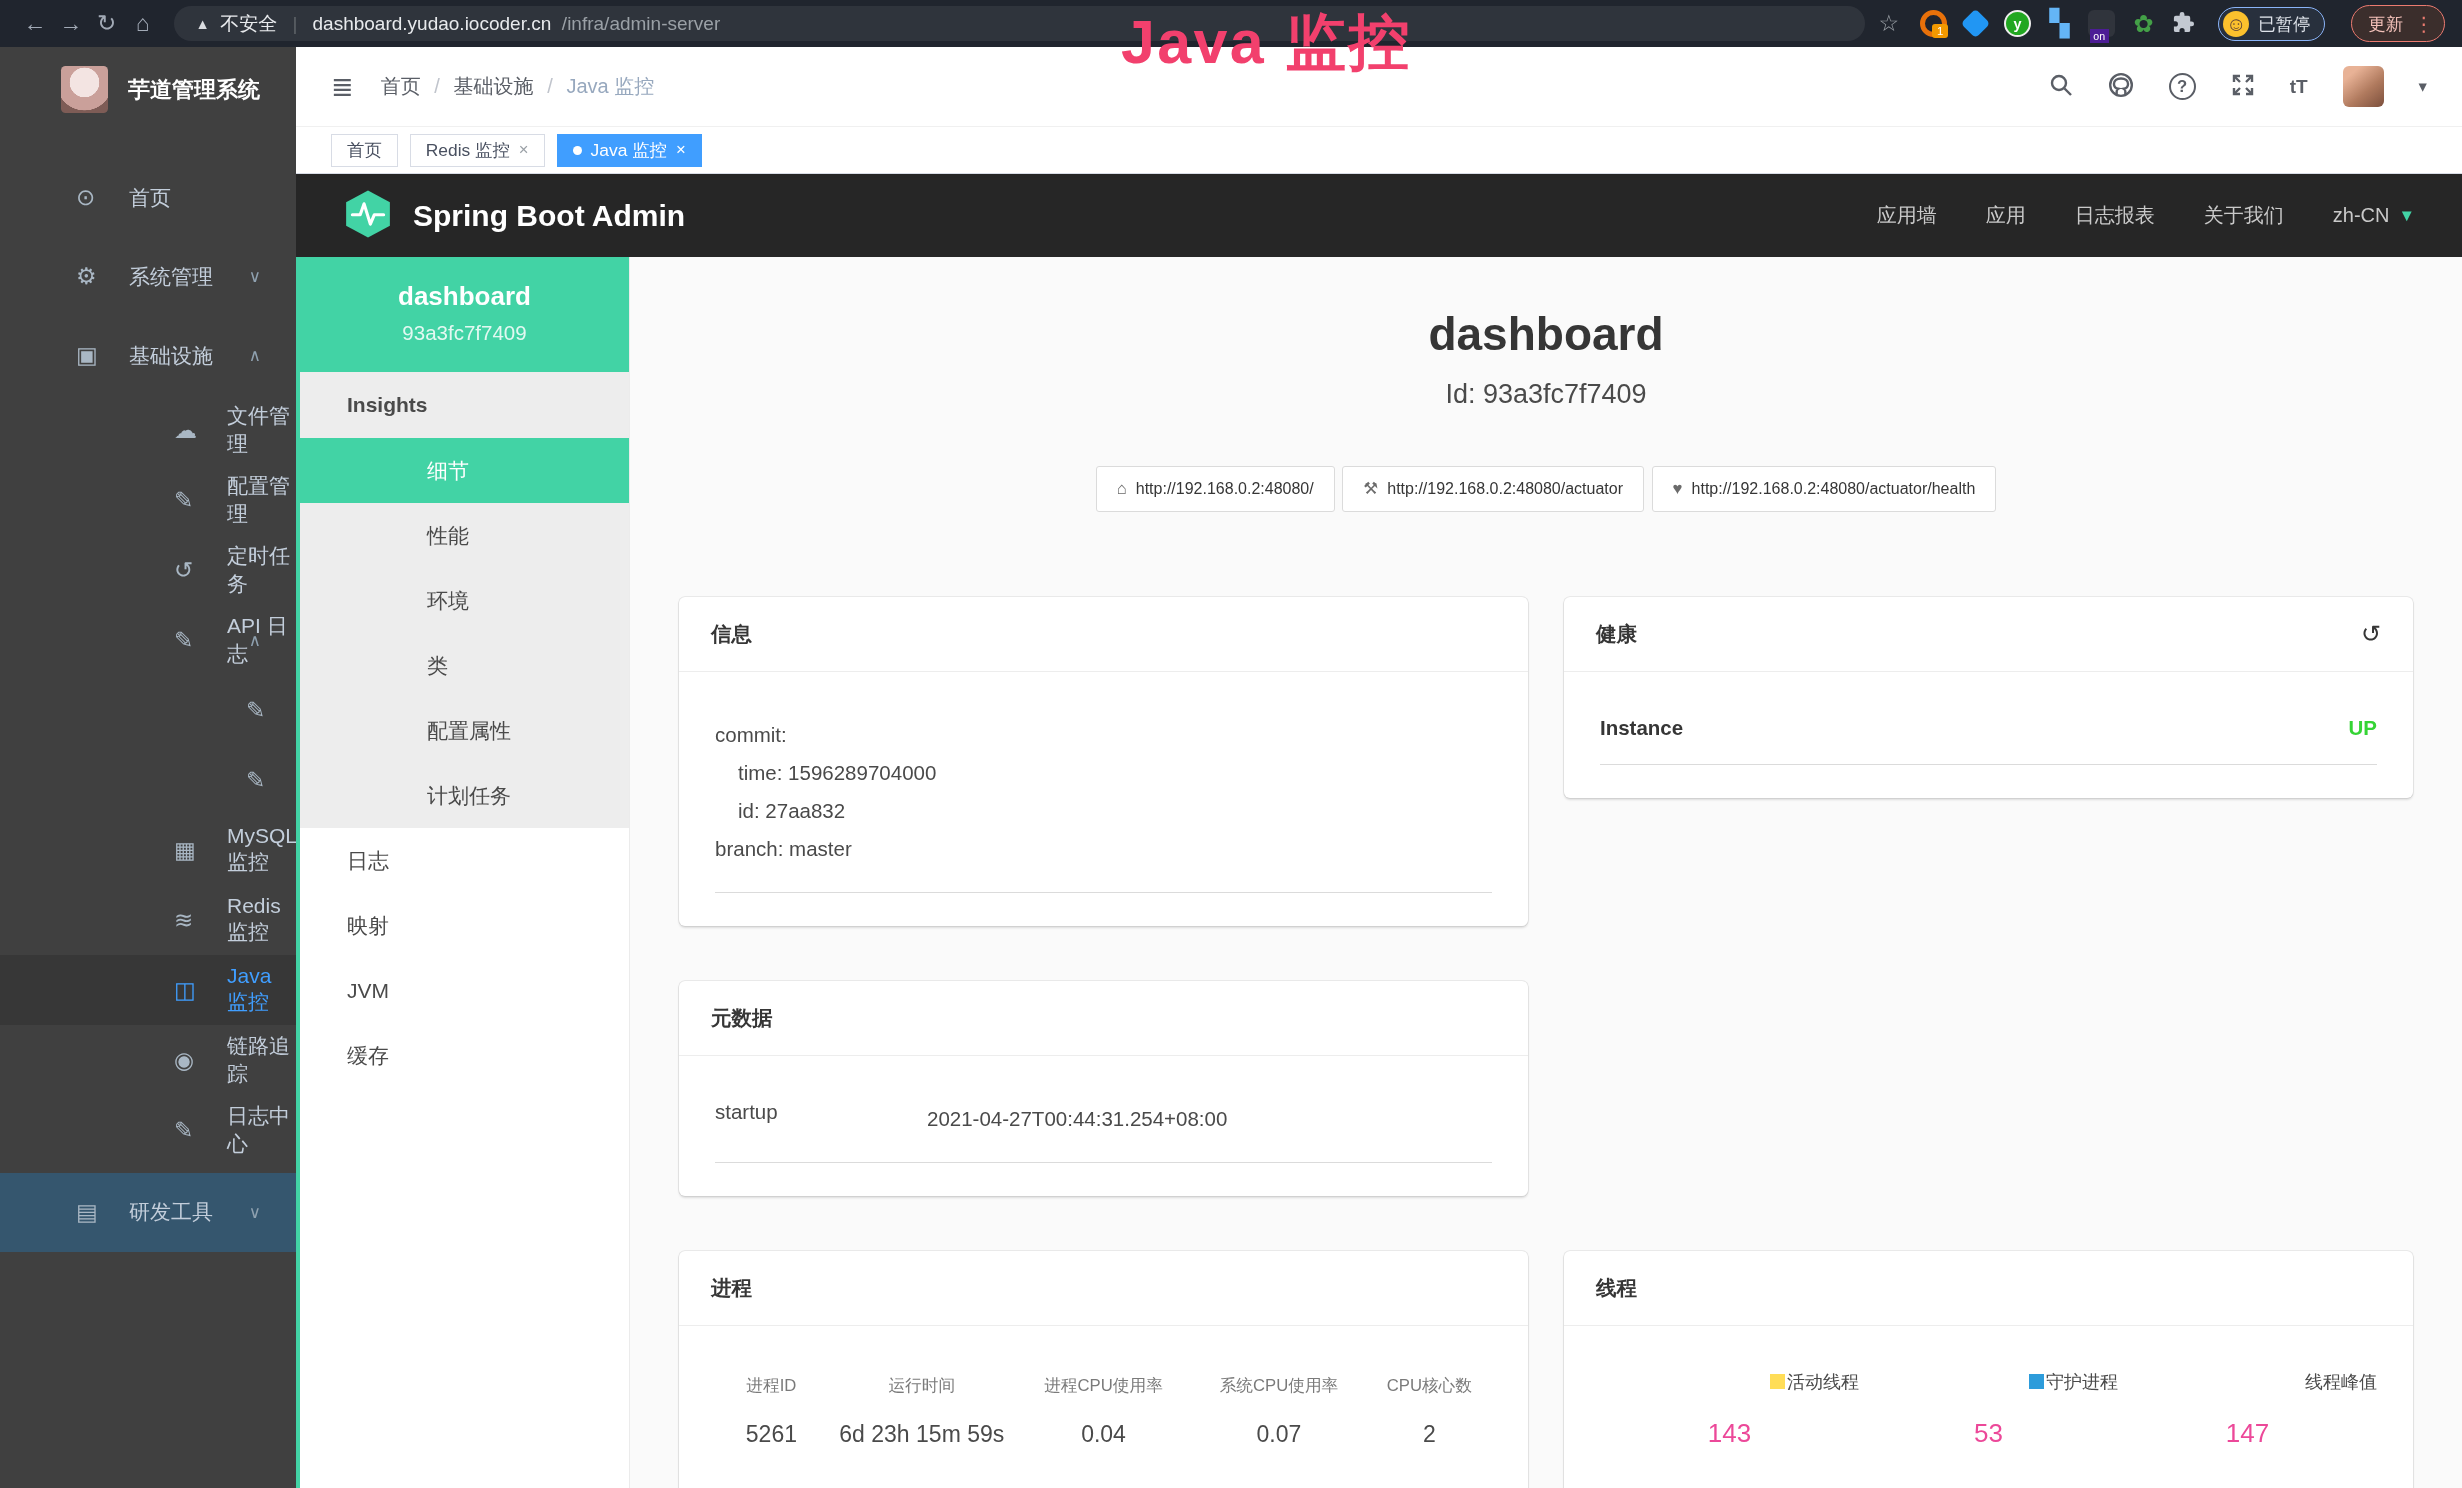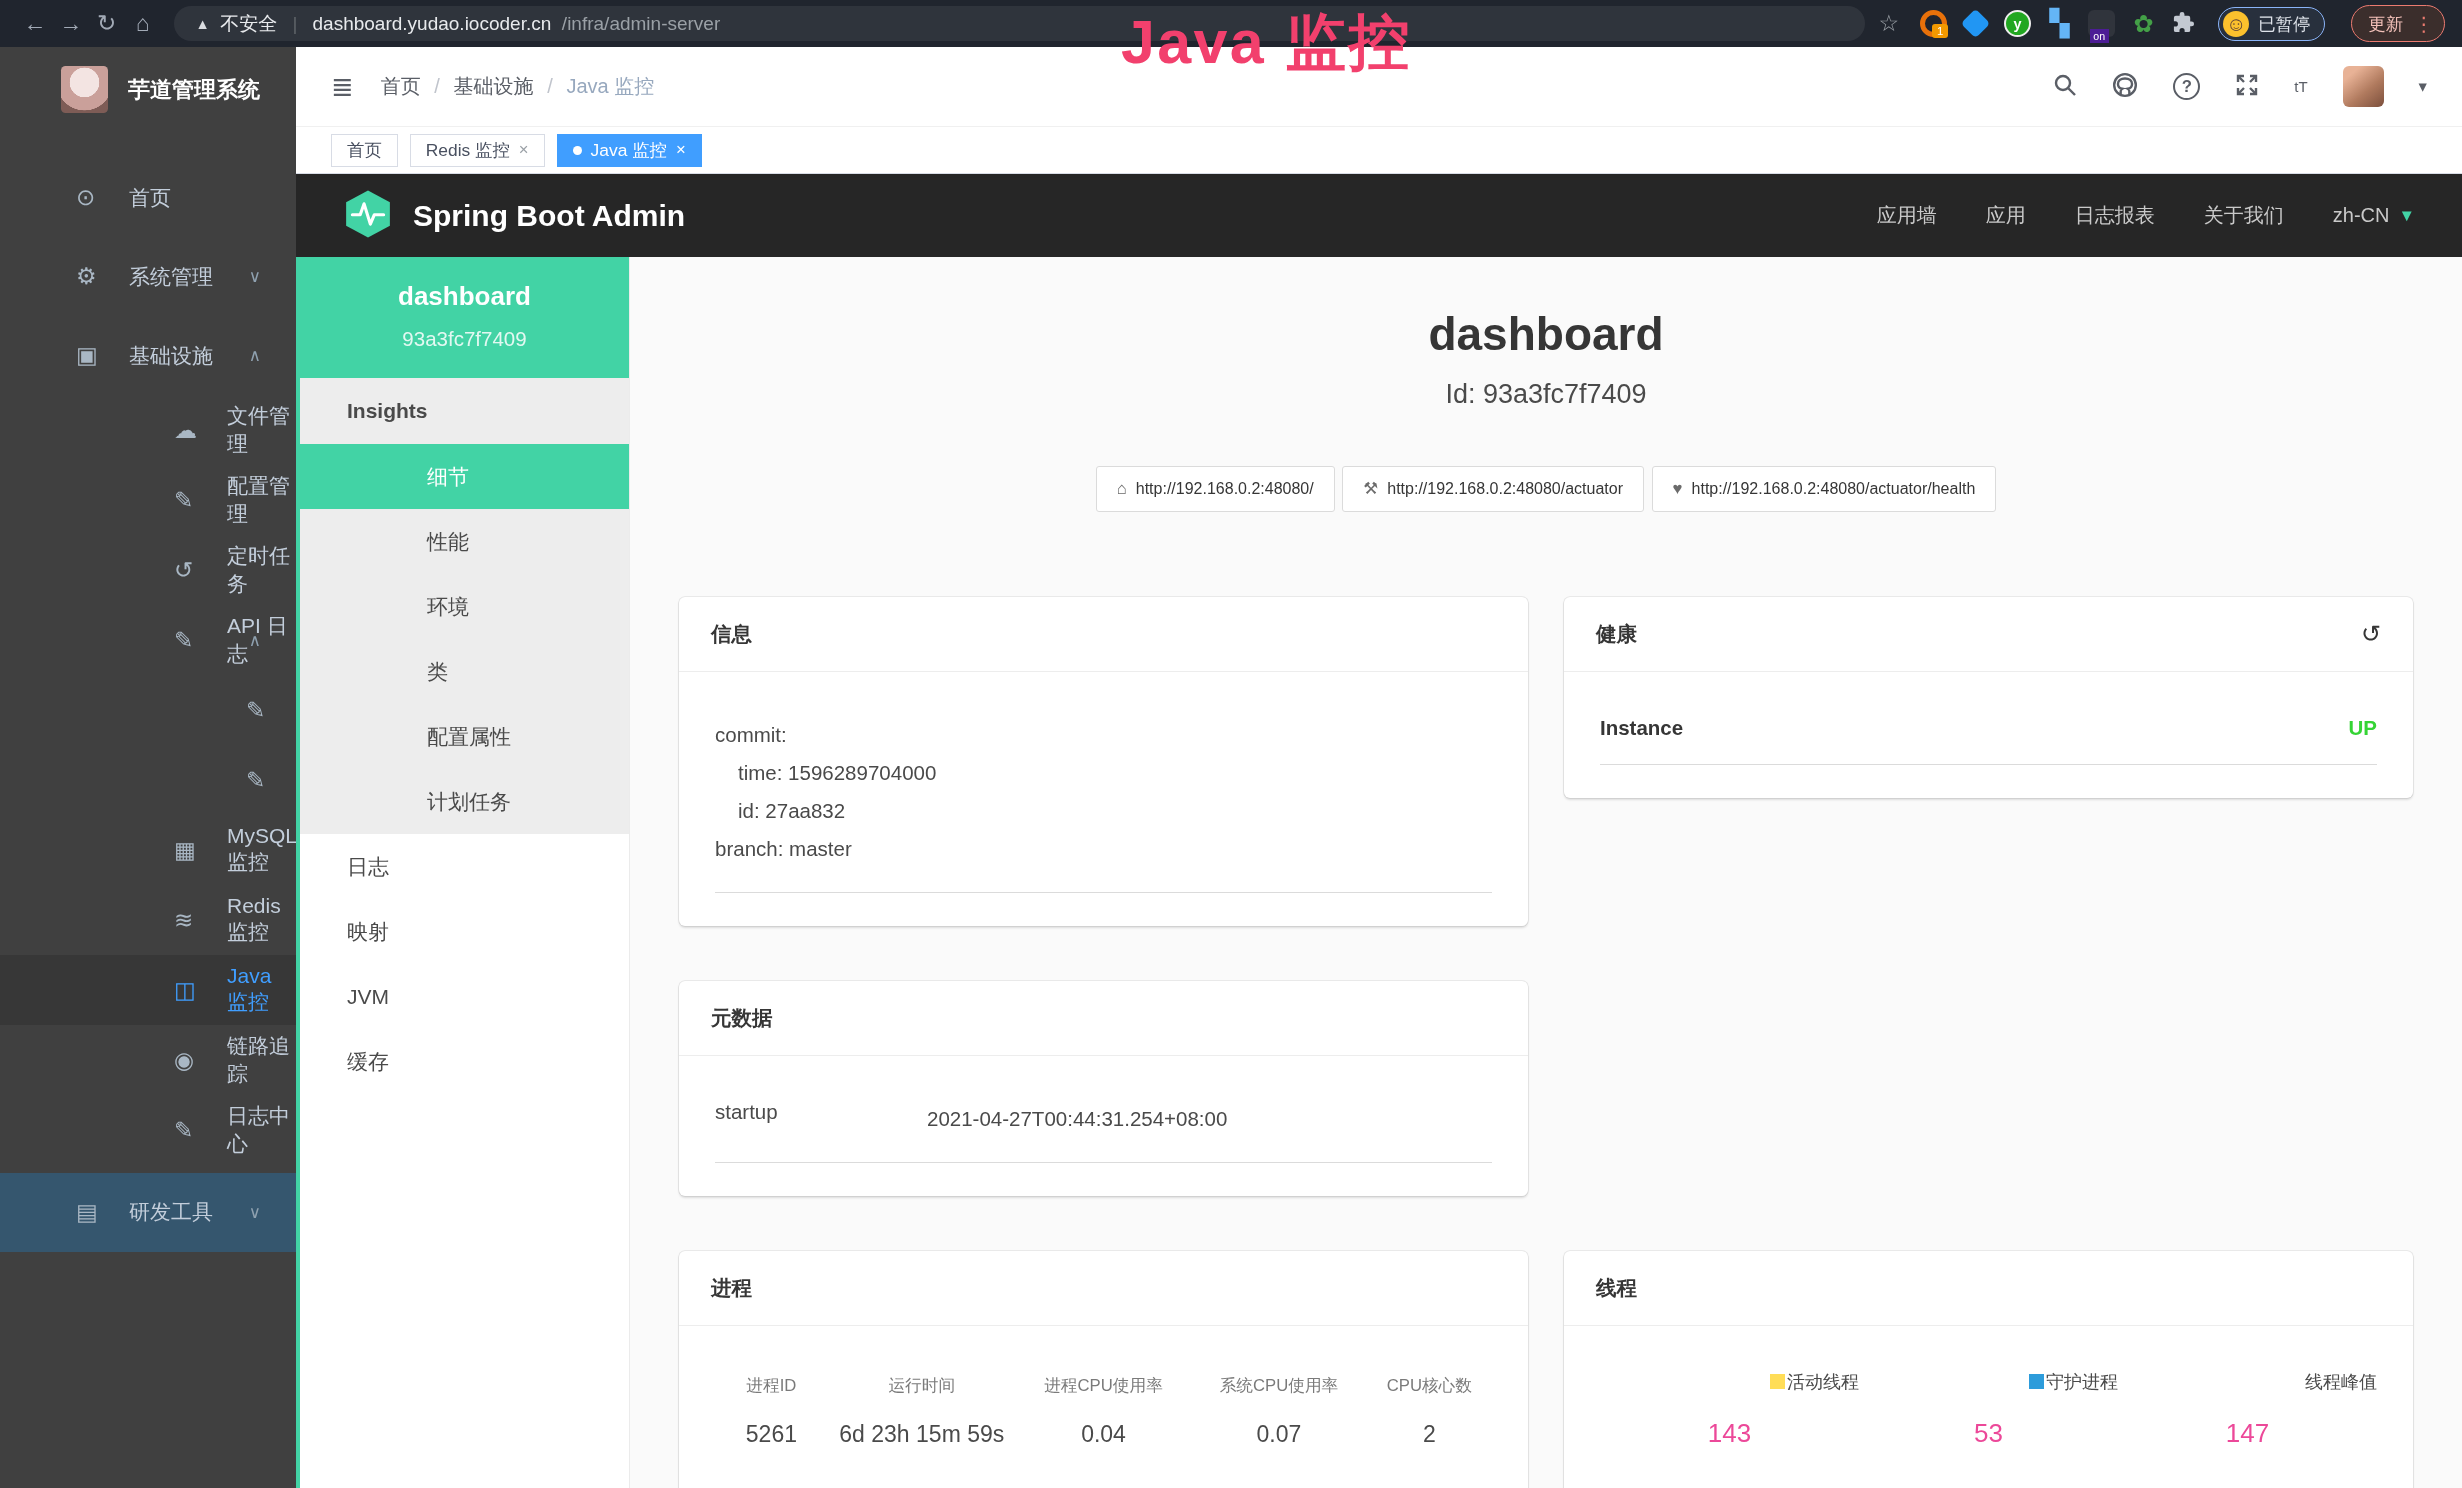--- a/index.html
+++ b/index.html
@@ -70,21 +70,21 @@
   .app-header { height: 80px; background: #fff; display: flex; align-items: center;
     padding: 0 35px; border-bottom: 0.8px solid #f0f0f0; position: relative; z-index: 5; }
   .hamburger { font-size: 27px; color: #5a5e66; margin-right: 27px; }
   .crumbs { display: flex; align-items: center; gap: 13.7px; font-size: 20px; color: #5a5e66; }
   .crumb-sep { color: #c0c4cc; }
   .crumb-last { color: #97a8be; }
   .hspacer { flex: 1; }
   .hicons { display: flex; align-items: center; gap: 35px; color: #5a5e66; }
   .help-ic { width: 27px; height: 27px; border: 2.3px solid #5a5e66; border-radius: 50%;
     display: flex; align-items: center; justify-content: center; font-size: 16.7px; font-weight: 700; }
-  .tT { font-size: 15px; font-weight: 400; }
+  .tT { font-size: 19px; font-weight: 700; }
   .avatar { width: 41px; height: 41px; border-radius: 6px;
     background: linear-gradient(140deg, #e8b296 20%, #b07a5e 60%, #7c4f3c); }
   .hcaret { font-size: 16.7px; color: #5a5e66; }
 
   .tags { height: 47px; background: #fff; border-bottom: 0.8px solid #d8dce5;
     box-shadow: 0 1.5px 3px rgba(0,0,0,.05); display: flex; align-items: center;
     gap: 12px; padding: 0 35px; position: relative; z-index: 4; }
   .tag { height: 33px; display: flex; align-items: center; gap: 9px; padding: 0 15px;
     border: 0.8px solid #d8dce5; background: #fff; color: #495060; font-size: 17.4px; cursor: pointer; }
   .tag .x { font-size: 16.7px; color: #9aa0a6; }
@@ -100,21 +100,21 @@
   .sba-spacer { flex: 1; }
   .sba-links { display: flex; align-items: center; gap: 49px; font-size: 20px; color: #c9c9c9; }
   .locale { display: flex; align-items: center; gap: 9px; }
   .locale .lc { color: #42d3a5; font-size: 16.7px; }
 
   .sba-body { flex: 1; display: flex; min-height: 0; }
   .sba-menu { width: 334px; flex-shrink: 0; background: #fff; border-left: 4.6px solid #42d3a5;
     border-right: 0.8px solid #ebebeb; }
   .inst-head { background: #42d3a5; color: #fff; text-align: center; padding: 24px 7.6px 27px; }
   .inst-name { font-size: 26px; font-weight: 700; }
-  .inst-id { font-size: 20.5px; opacity: .85; margin-top: 15px; }
+  .inst-id { font-size: 20.5px; opacity: .85; margin-top: 9px; }
   .msec { background: #ededed; font-size: 21px; font-weight: 700; color: #4a4a4a;
     padding: 21px 0 21px 47px; }
   .smenu-item { background: #ededed; height: 65px; line-height: 65px; padding-left: 127px;
     font-size: 21px; color: #4a4a4a; cursor: pointer; }
   .smenu-item.sel { background: #42d3a5; color: #fff; }
   .smenu-plain { background: #fff; height: 65px; line-height: 65px; padding-left: 47px;
     font-size: 21px; color: #4a4a4a; cursor: pointer; }
 
   .sba-content { flex: 1; min-width: 0; background: #fafafa; padding: 50px 49px 0; overflow: hidden; }
   .page-title { text-align: center; font-size: 46px; font-weight: 600; color: #363636; }

